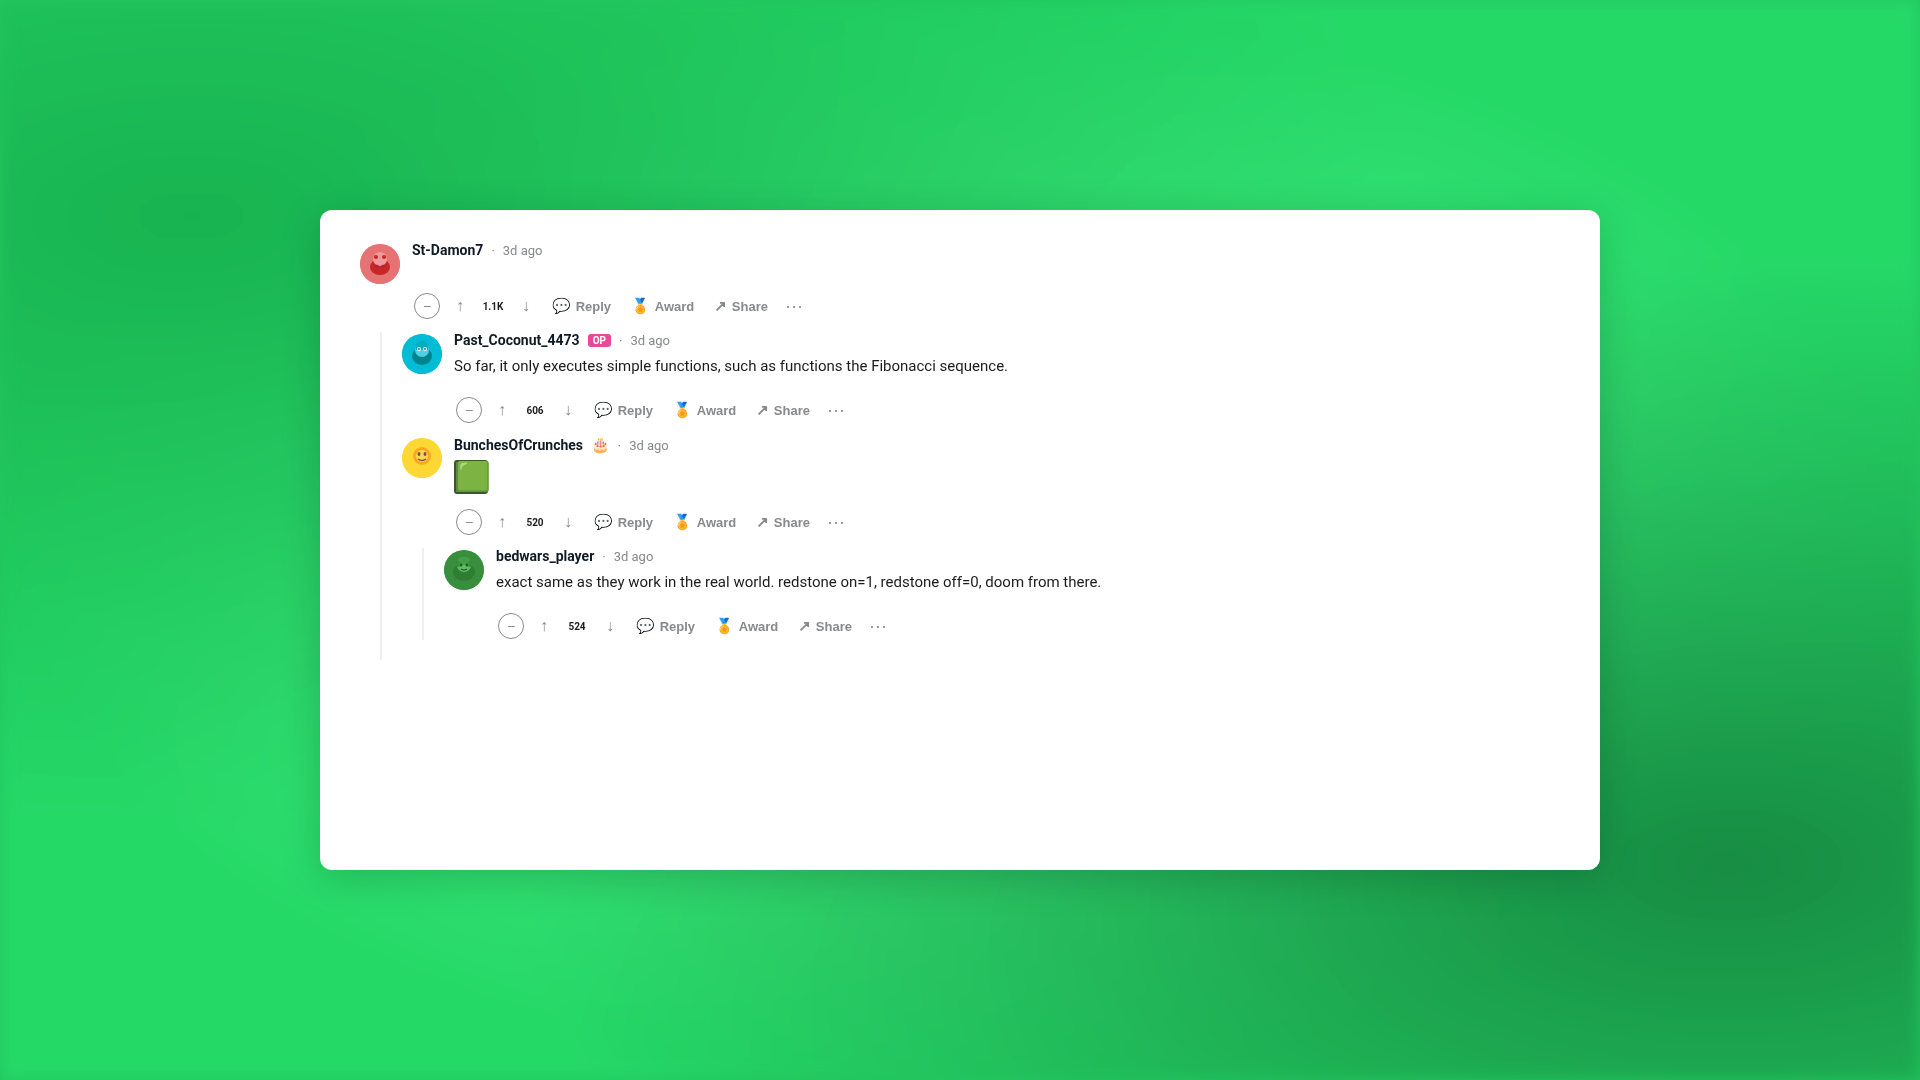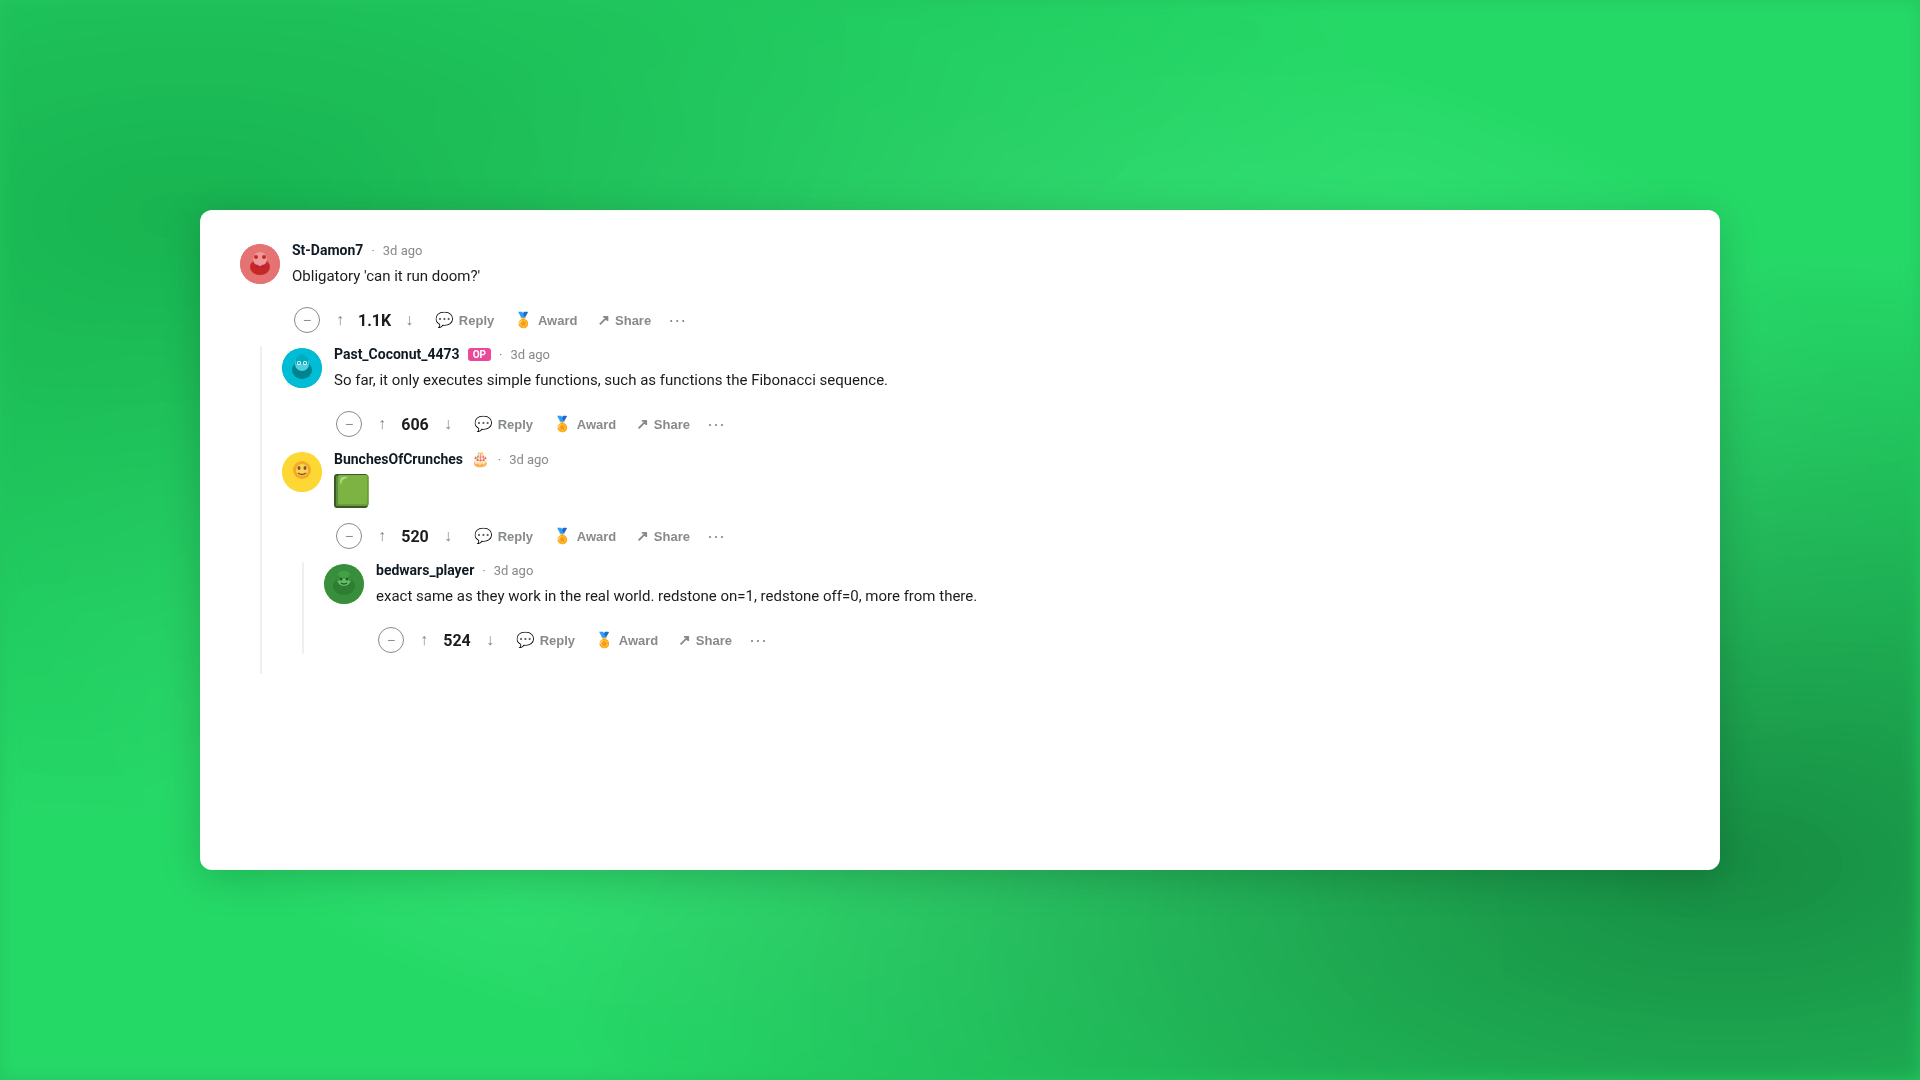--- a/index.html
+++ b/index.html
@@ -23,21 +23,21 @@
         radial-gradient(ellipse at 90% 80%, #15803d 0%, transparent 50%),
         radial-gradient(ellipse at 50% 50%, #4ade80 0%, transparent 70%),
         #22c55e;
       filter: blur(8px) brightness(1.1);
     }
 
     .card {
       position: relative;
       background: #ffffff;
       border-radius: 12px;
-      width: 1520px;
+      width: 1280px;
       min-height: 660px;
       padding: 32px 40px 40px;
       box-shadow: 0 8px 40px rgba(0,0,0,0.18);
       z-index: 1;
       overflow: hidden;
     }
 
     .avatar {
       width: 40px;
       height: 40px;
@@ -141,21 +141,21 @@
       background: transparent;
       cursor: pointer;
       display: flex;
       align-items: center;
       justify-content: center;
       color: #878a8c;
       font-size: 16px;
     }
 
     .vote-count {
-      font-size: 16px;
+      font-size: 10px;
       font-weight: 700;
       color: #1c1c1c;
       min-width: 30px;
       text-align: center;
     }
 
     .more-btn {
       width: 28px;
       height: 28px;
       border-radius: 50%;
@@ -219,21 +219,20 @@
           <ellipse cx="23" cy="22" rx="2" ry="1.5" fill="#ad1457" opacity="0.6"></ellipse>
         </svg>
       </div>
 
       <div class="top-level-content">
         <div class="comment-header">
           <span class="username">St-Damon7</span>
           <span class="dot-sep">·</span>
           <span class="timestamp">3d ago</span>
         </div>
-        <div class="comment-content">Obligatory 'can it run doom?'</div>
       </div>
     </div>
 
     <div class="action-bar" style="margin-left: 54px;">
       <button class="collapse-btn">−</button>
       <div class="vote-section">
         <button class="vote-btn">↑</button>
         <span class="vote-count">1.1K</span>
         <button class="vote-btn">↓</button>
       </div>
@@ -376,21 +375,21 @@
                             <ellipse cx="14" cy="14" rx="2" ry="3" fill="#388e3c"></ellipse>
                             <ellipse cx="26" cy="14" rx="2" ry="3" fill="#388e3c"></ellipse>
                           </svg>
                         </div>
                         <div class="top-level-content">
                           <div class="comment-header">
                             <span class="username">bedwars_player</span>
                             <span class="dot-sep">·</span>
                             <span class="timestamp">3d ago</span>
                           </div>
-                          <div class="comment-content">exact same as they work in the real world. redstone on=1, redstone off=0, more from there.</div>
+                          <div class="comment-content">exact same as they work in the real world. redstone on=1, redstone off=0, doom from there.</div>
                         </div>
                       </div>
 
                       <div class="action-bar" style="margin-left: 54px;">
                         <button class="collapse-btn">−</button>
                         <div class="vote-section">
                           <button class="vote-btn">↑</button>
                           <span class="vote-count">524</span>
                           <button class="vote-btn">↓</button>
                         </div>

